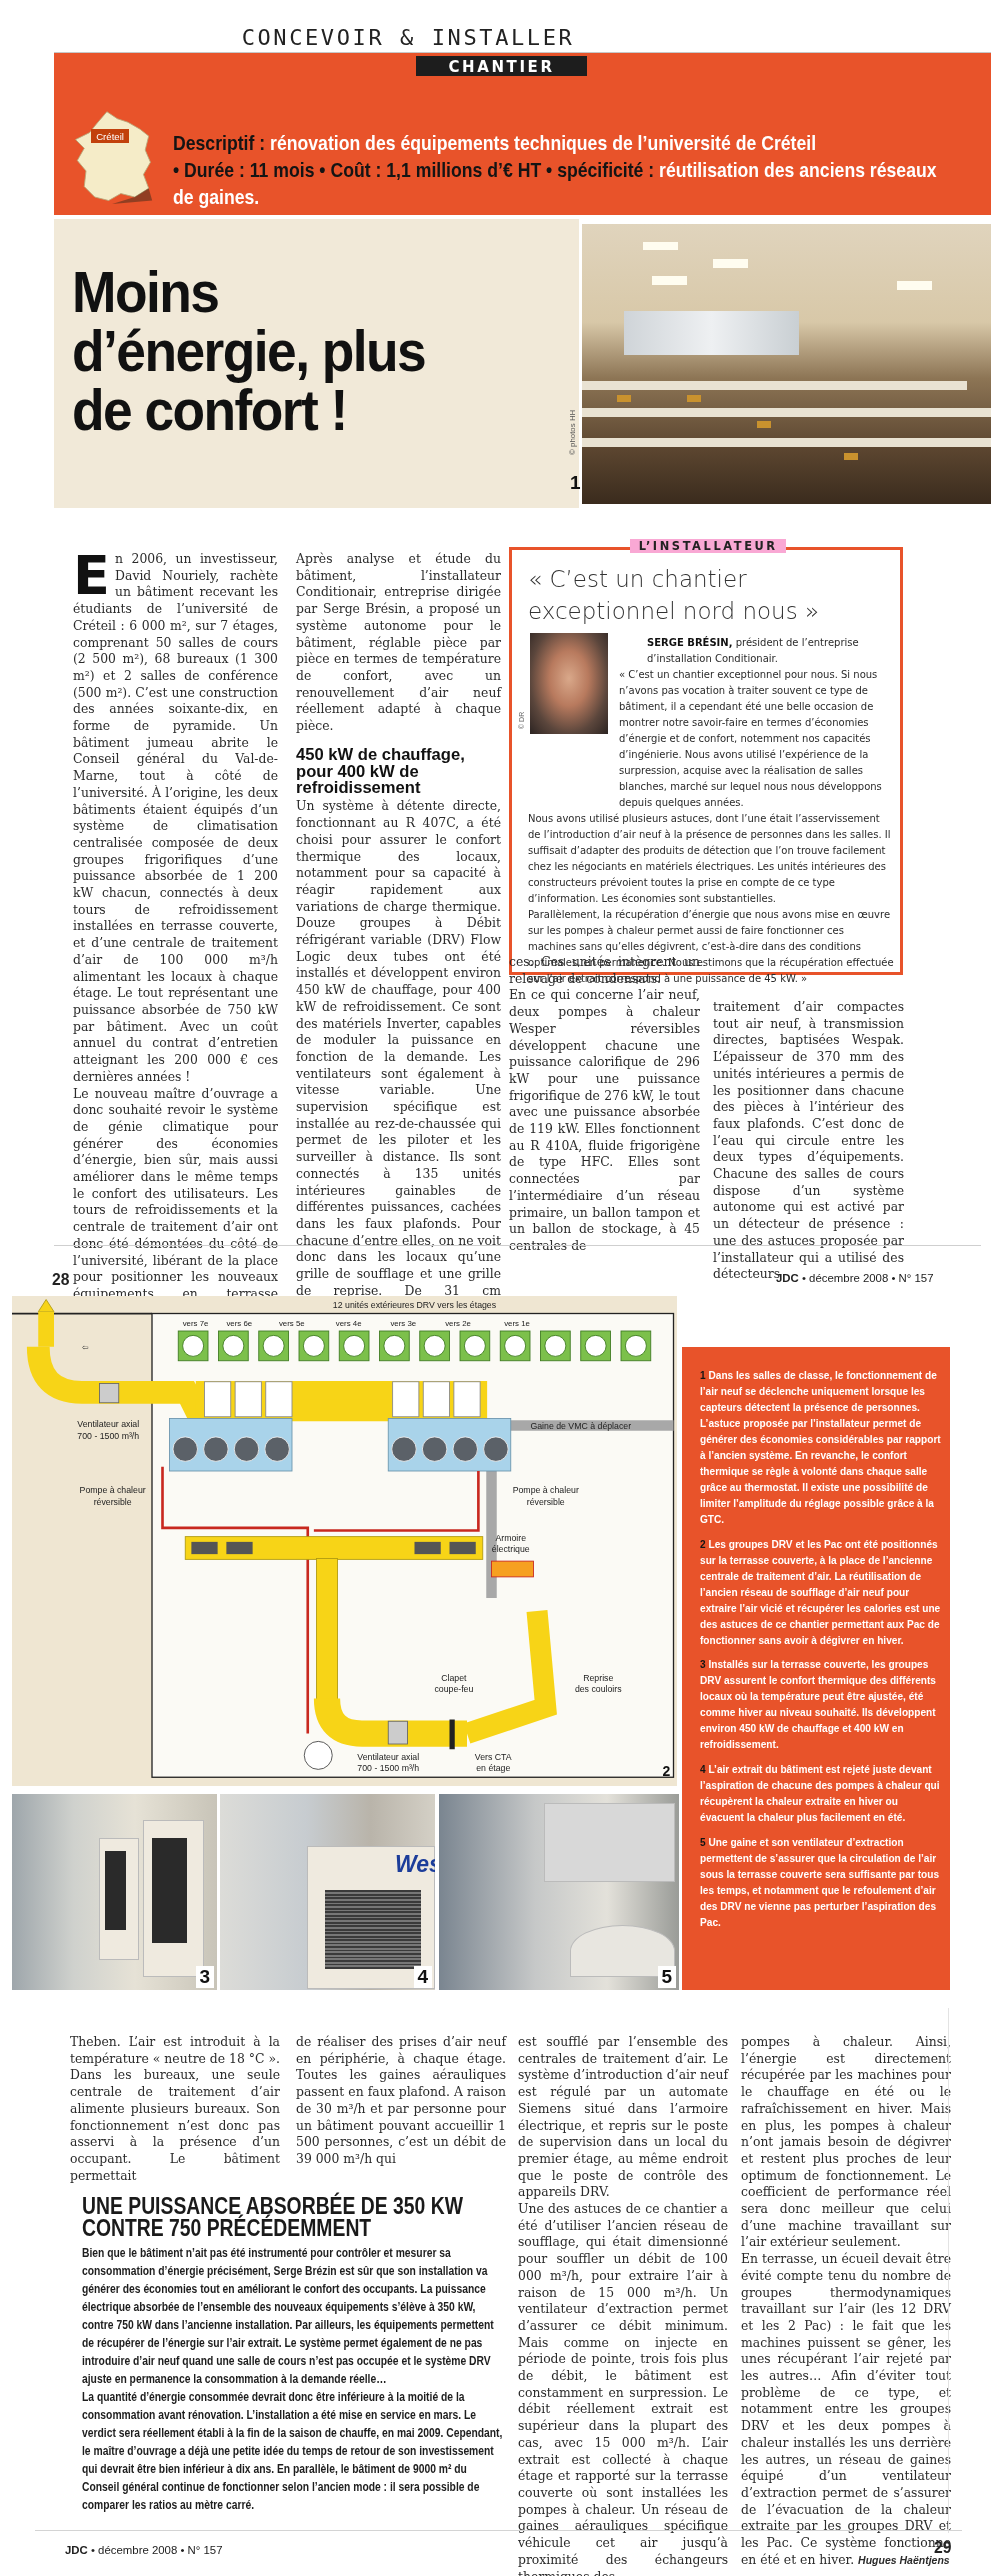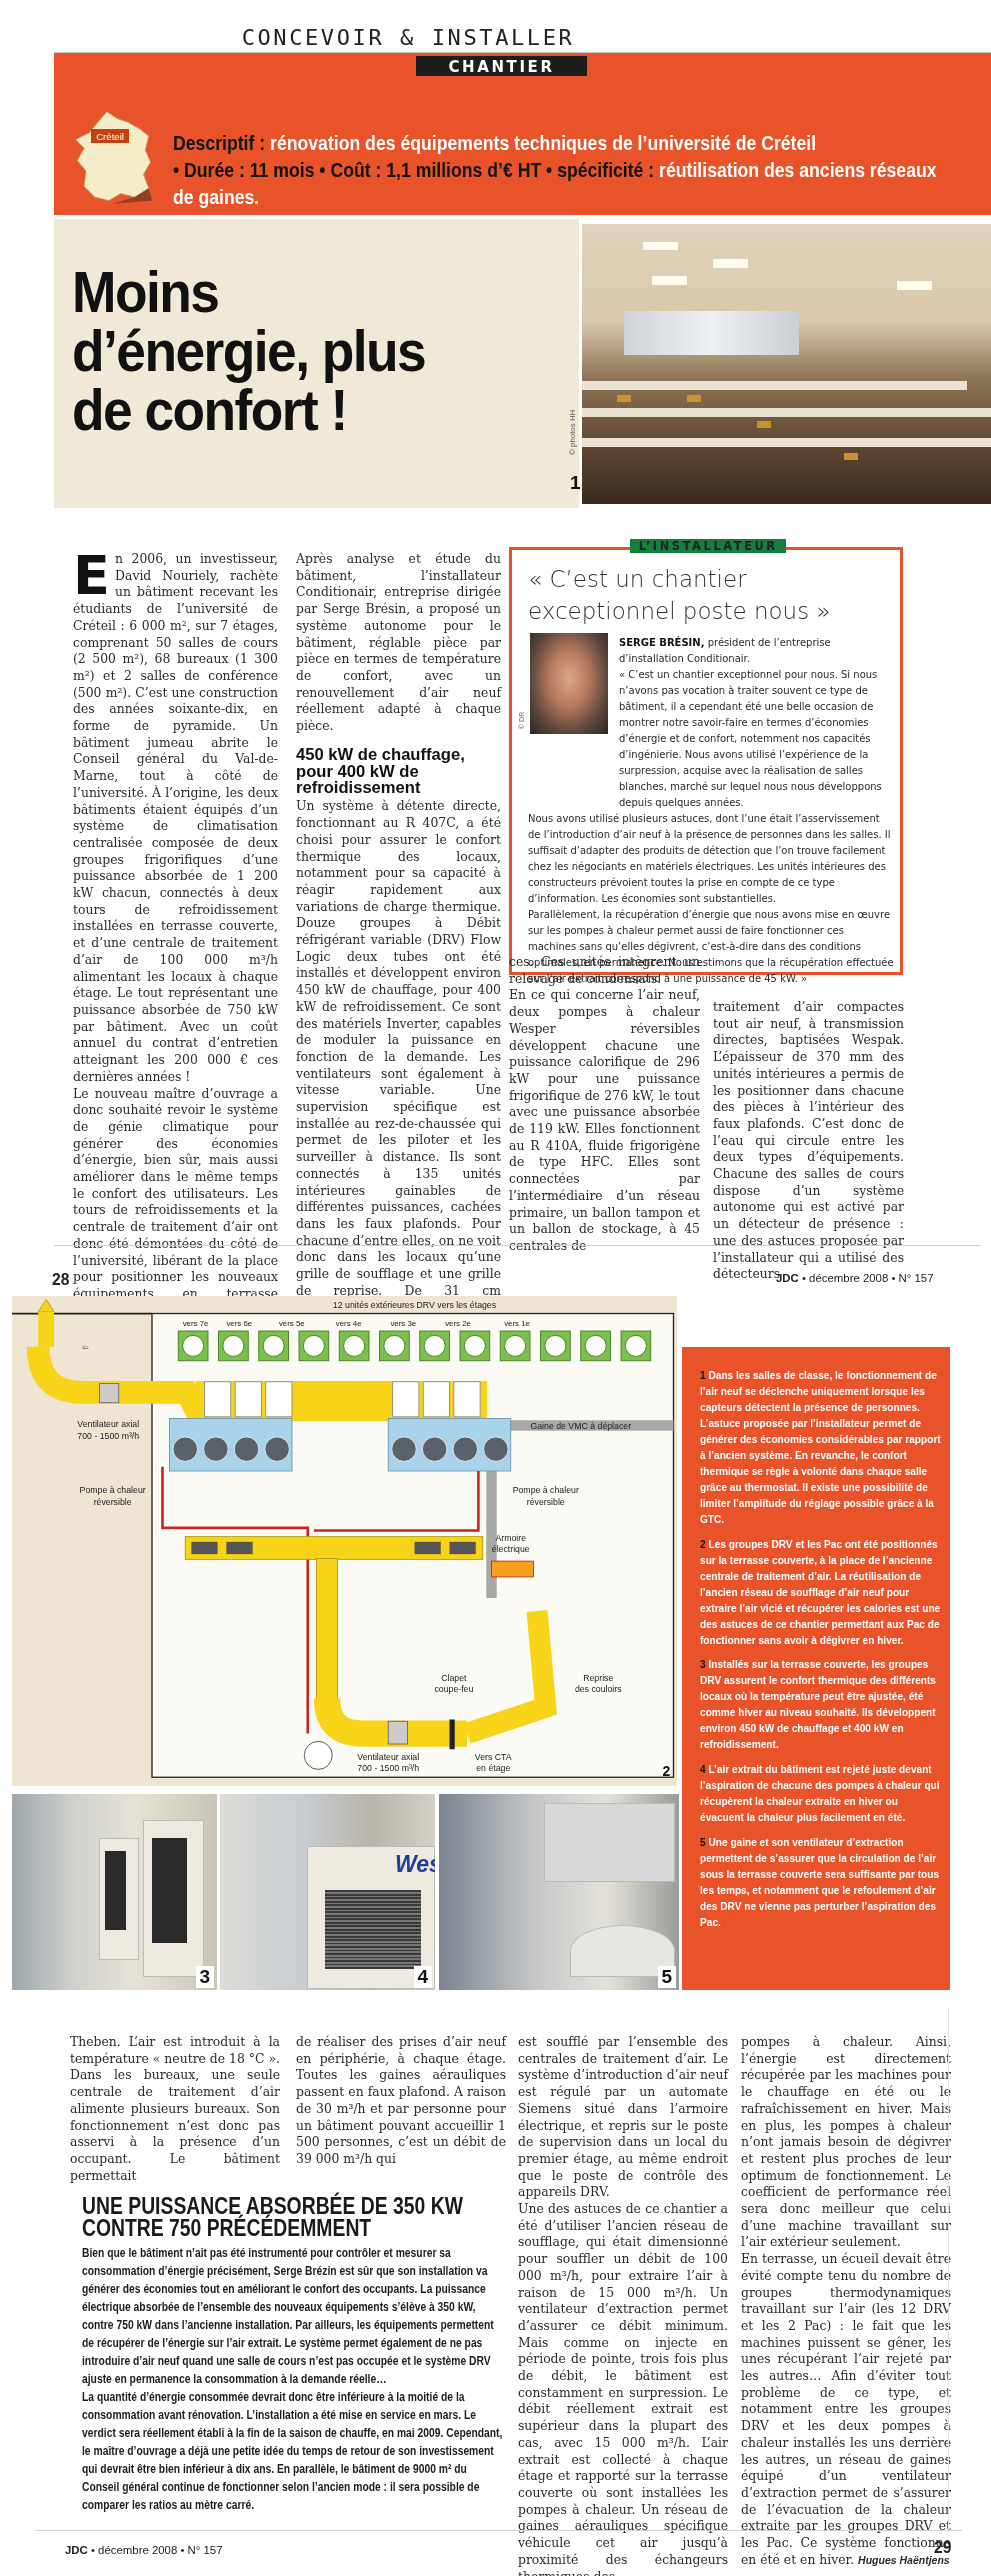--- a/index.html
+++ b/index.html
@@ -29,26 +29,26 @@
   
   .col { font-size: 12.4px; line-height: 16.7px; text-align: justify; color: #2b2b2b; }
   #col1 { left: 73px; top: 551px; width: 205px; }
   #col2 { left: 296px; top: 551px; width: 205px; }
   #col1 .dropcap { float: left; font-family: "DejaVu Sans", sans-serif; font-weight: bold; font-size: 54px; line-height: 45px; margin: 1.7px 5.2px 0 0; color: #111; }
   .subhead { font-family: "Liberation Sans", sans-serif; font-weight: bold; font-size: 16.6px; line-height: 16.6px; color: #111; margin: 12.2px 0 1.7px; text-align: left; }
   .col p { margin-bottom: 0; }
 
   
   #box { left: 509px; top: 547px; width: 394px; height: 428px; border: 3.5px solid #e8532a; background: #fff; }
-  #box-label { left: 630px; top: 539px; background: #15803d; padding: 0 8.7px; font-family: "DejaVu Sans", sans-serif; font-weight: bold; font-size: 11.4px; letter-spacing: 2.6px; color: #222; }
+  #box-label { left: 630px; top: 539px; background: #f9a8d4; padding: 0 8.7px; font-family: "DejaVu Sans", sans-serif; font-weight: bold; font-size: 11.4px; letter-spacing: 2.6px; color: #222; }
   #box-quote { left: 528px; top: 564px; width: 367px; font-family: "DejaVu Sans", sans-serif; font-size: 23px; line-height: 31.5px; color: #333; font-weight: 300; }
   #portrait { left: 530px; top: 633px; width: 78px; height: 101px; background: radial-gradient(ellipse at 50% 45%, #d9a88a 0%, #b87a5e 35%, #5b463c 70%, #2c2422 100%); }
   #portrait-credit { left: 518px; top: 729px; font-family: "Liberation Sans", sans-serif; font-size: 7px; color: #666; transform: rotate(-90deg); transform-origin: left top; }
   #box-text { left: 528px; top: 635px; width: 367px; font-family: "DejaVu Sans", sans-serif; font-size: 10px; line-height: 16px; color: #2a2a2a; }
-  #box-text .lead { margin-left: 91px; }
+  #box-text .lead { margin-left: 119px; }
   #box-text b { color: #111; }
 
   #col3 { left: 509px; top: 954px; width: 191px; }
   #col4 { left: 713px; top: 999px; width: 191px; }
 
   
   .footer { font-family: "Liberation Sans", sans-serif; color: #222; }
   #pg28 { left: 52px; top: 1271px; font-weight: bold; font-size: 15.7px; }
   #issue1 { left: 776px; top: 1272px; font-size: 11.4px; }
   #rule1 { left: 54px; top: 1245px; width: 927px; height: 0.9px; background: #cfcfcf; }
@@ -127,21 +127,21 @@
   <p>Le nouveau maître d’ouvrage a donc souhaité revoir le système de génie climatique pour générer des économies d’énergie, bien sûr, mais aussi améliorer dans le même temps le confort des utilisateurs. Les tours de refroidissements et la centrale de traitement d’air ont donc été démontées du côté de l’université, libérant de la place pour positionner les nouveaux équipements en terrasse couverte. Du côté du bâti, assez peu de travaux ont été réalisés, excepté le remplacement des vitrages des façades est et nord.</p>
 </div>
 <div class="abs col" id="col2">
   <p>Après analyse et étude du bâtiment, l’installateur Conditionair, entreprise dirigée par Serge Brésin, a proposé un système autonome pour le bâtiment, réglable pièce par pièce en termes de température de confort, avec un renouvellement d’air neuf réellement adapté à chaque pièce.</p>
   <h3 class="subhead">450 kW de chauffage, pour 400 kW de refroidissement</h3>
   <p>Un système à détente directe, fonctionnant au R 407C, a été choisi pour assurer le confort thermique des locaux, notamment pour sa capacité à réagir rapidement aux variations de charge thermique. Douze groupes à Débit réfrigérant variable (DRV) Flow Logic deux tubes ont été installés et développent environ 450 kW de chauffage, pour 400 kW de refroidissement. Ce sont des matériels Inverter, capables de moduler la puissance en fonction de la demande. Les ventilateurs sont également à vitesse variable. Une supervision spécifique est installée au rez-de-chaussée qui permet de les piloter et les surveiller à distance. Ils sont connectés à 135 unités intérieures gainables de différentes puissances, cachées dans les faux plafonds. Pour chacune d’entre elles, on ne voit donc dans les locaux qu’une grille de soufflage et une grille de reprise. De 31 cm d’épaisseur, ces unités se caractérisent par un niveau de pression acoustique, en grande vitesse, qui s’échelonne de 29 à 36 dB(A) selon les puissan-</p>
 </div>
 
 <div class="abs" id="box"></div>
 <div class="abs" id="box-label">L’INSTALLATEUR</div>
-<div class="abs" id="box-quote">« C’est un chantier exceptionnel poste nous »</div>
+<div class="abs" id="box-quote">« C’est un chantier exceptionnel nord nous »</div>
 <div class="abs" id="portrait"></div>
 <div class="abs" id="portrait-credit">© DR</div>
 <div class="abs" id="box-text">
   <p class="lead"><b>SERGE BRÉSIN,</b><span> président de l’entreprise d’installation Conditionair.</span></p>
   <p class="lead" style="margin-left:91px">« C’est un chantier exceptionnel pour nous. Si nous n’avons pas vocation à traiter souvent ce type de bâtiment, il a cependant été une belle occasion de montrer notre savoir-faire en termes d’économies d’énergie et de confort, notemment nos capacités d’ingénierie. Nous avons utilisé l’expérience de la surpression, acquise avec la réalisation de salles blanches, marché sur lequel nous nous développons depuis quelques années.</p>
   <p>Nous avons utilisé plusieurs astuces, dont l’une était l’asservissement de l’introduction d’air neuf à la présence de personnes dans les salles. Il suffisait d’adapter des produits de détection que l’on trouve facilement chez les négociants en matériels électriques. Les unités intérieures des constructeurs prévoient toutes la prise en compte de ce type d’information. Les économies sont substantielles.</p>
   <p>Parallèlement, la récupération d’énergie que nous avons mise en œuvre sur les pompes à chaleur permet aussi de faire fonctionner ces machines sans qu’elles dégivrent, c’est-à-dire dans des conditions optimales, en permanence. Nous estimons que la récupération effectuée sur l’air extrait correspond à une puissance de 45 kW. »</p>
 </div>
 
 <div class="abs col" id="col3">

